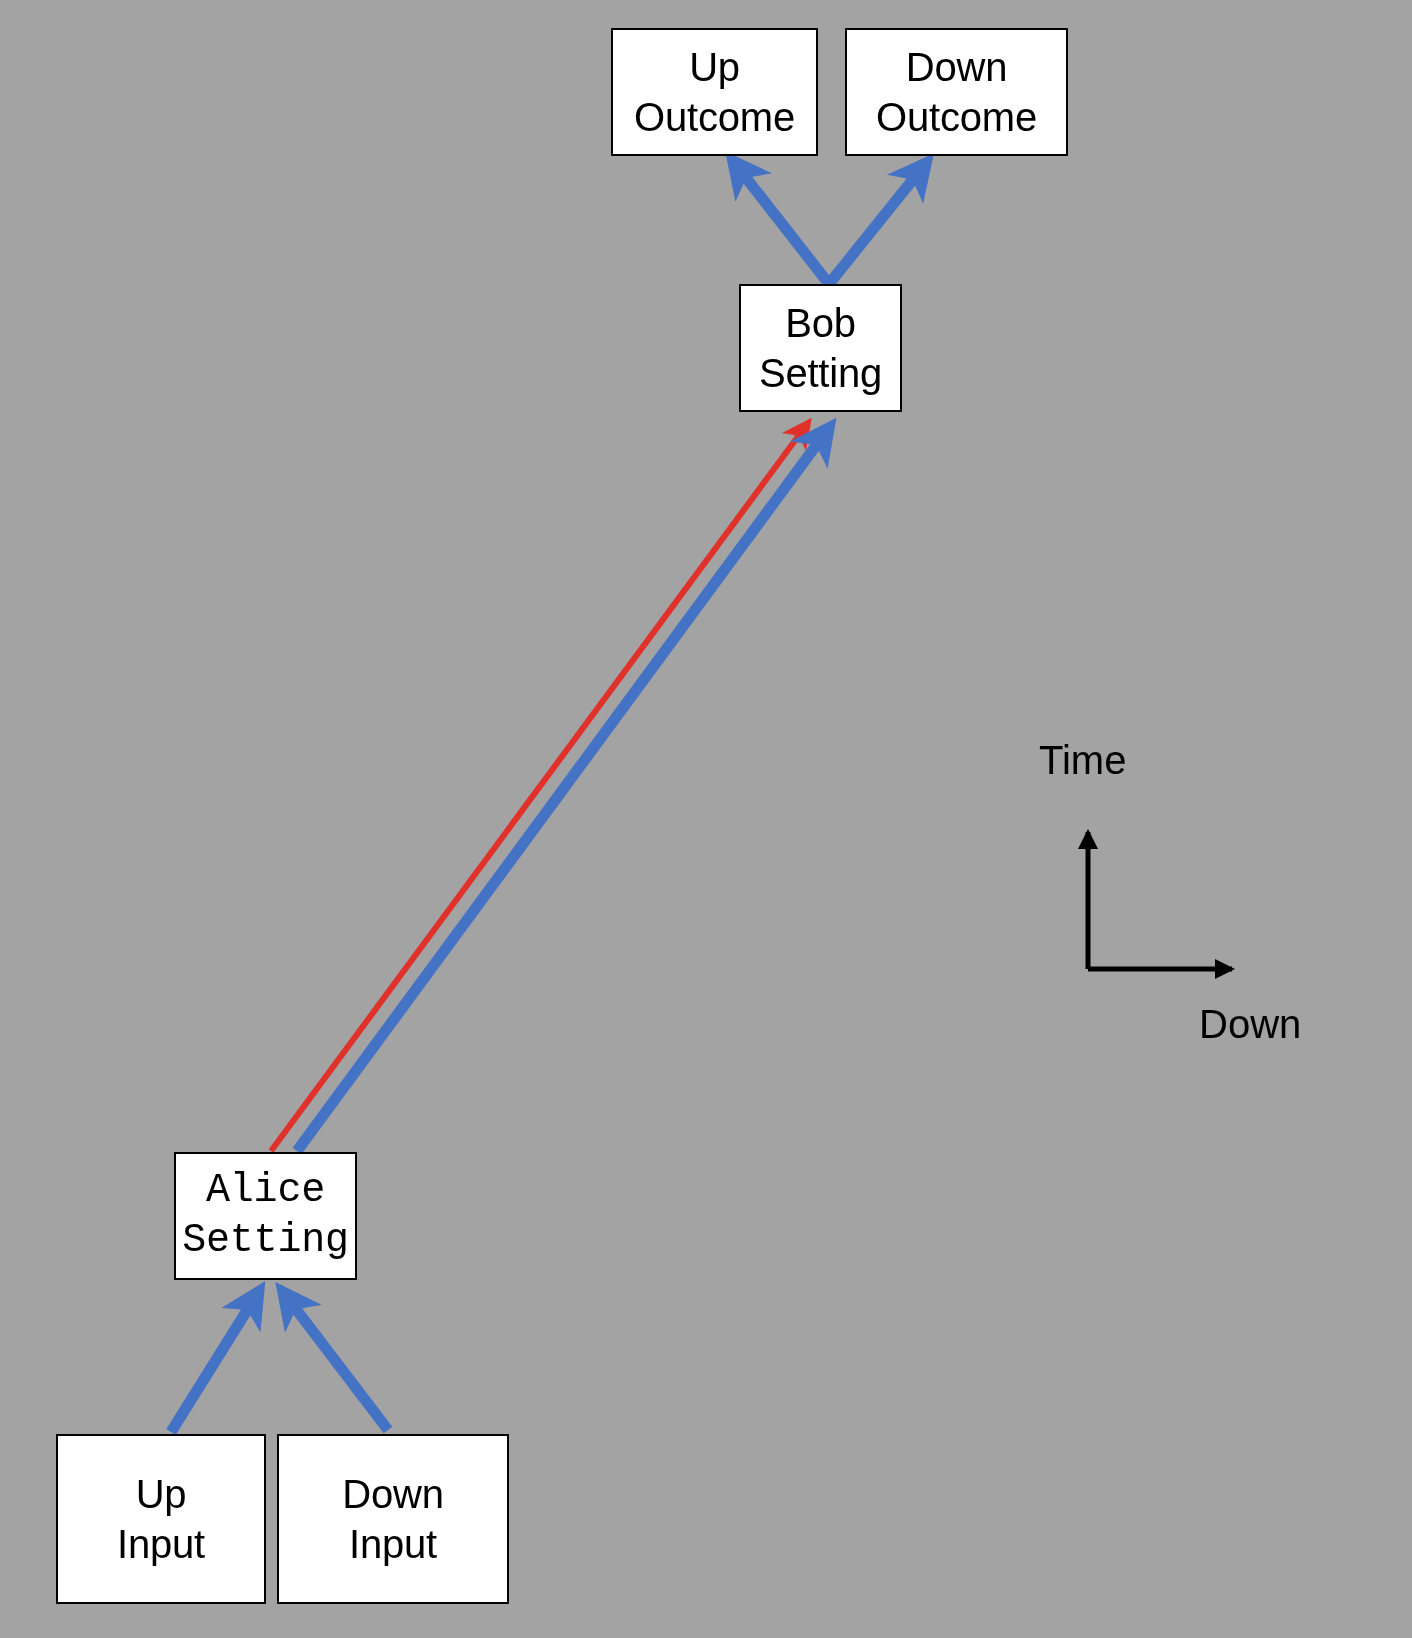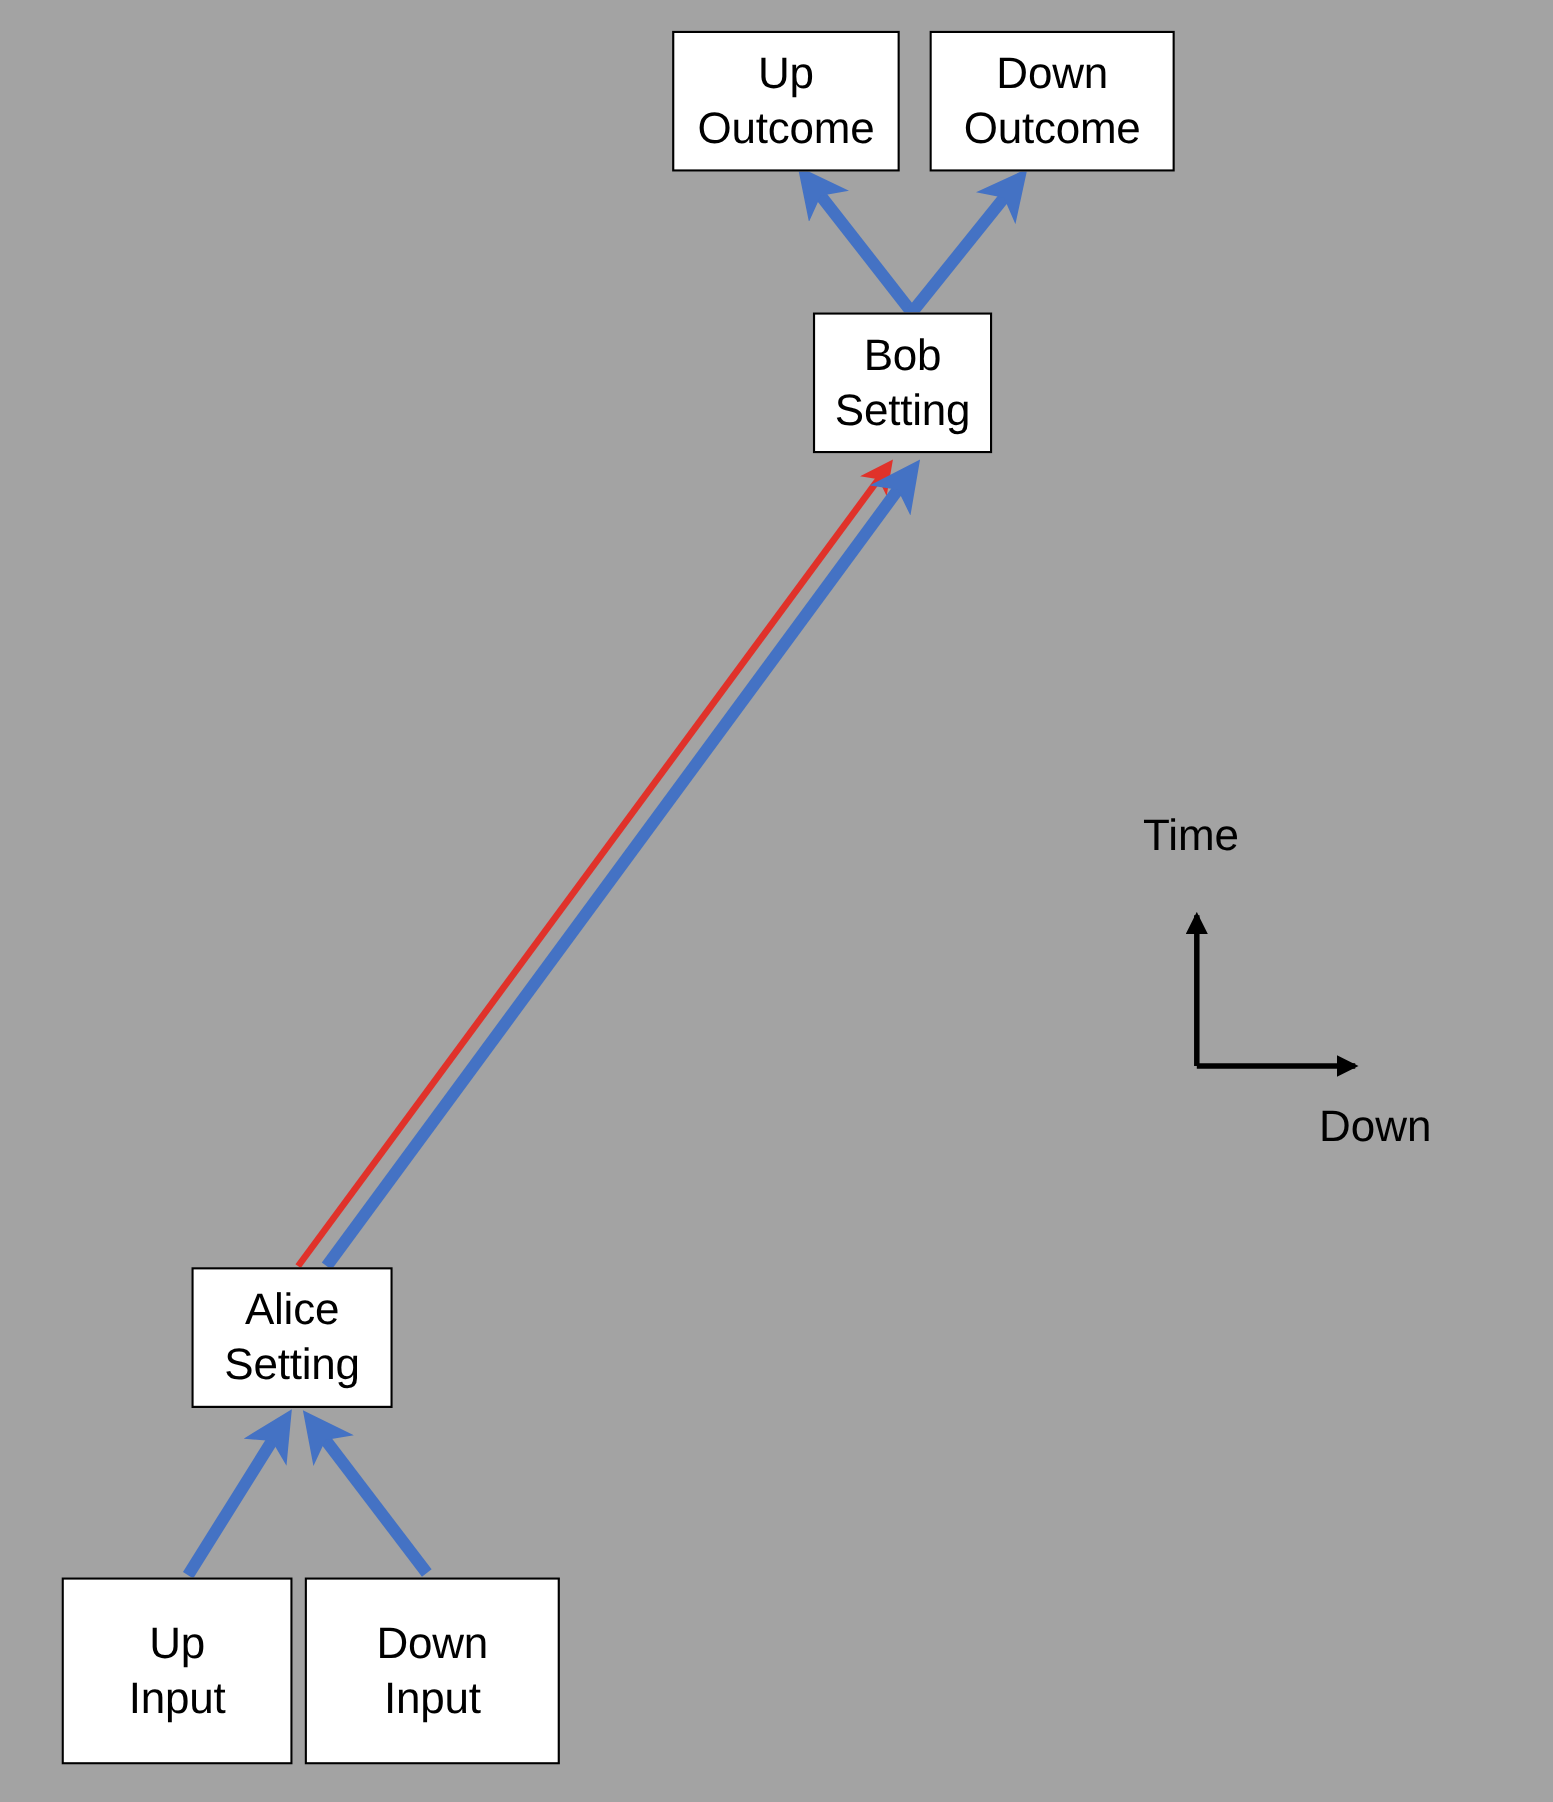--- a/index.html
+++ b/index.html
@@ -96,21 +96,21 @@
   <div class="node-box" style="left:845px; top:28px; width:223px; height:128px;">
     <span class="ln">Down</span>
     <span class="ln">Outcome</span>
   </div>
 
   <div class="node-box" style="left:739px; top:284px; width:163px; height:128px;">
     <span class="ln">Bob</span>
     <span class="ln">Setting</span>
   </div>
 
-  <div class="node-box" style="left:174px; top:1152px; width:183px; height:128px;">
+  <div class="node-box" style="left:174px; top:1152px; width:183px; height:128px;font-family:Liberation Mono, monospace;">
     <span class="ln">Alice</span>
     <span class="ln">Setting</span>
   </div>
 
   <div class="node-box" style="left:56px; top:1434px; width:210px; height:170px;">
     <span class="ln">Up</span>
     <span class="ln">Input</span>
   </div>
 
   <div class="node-box" style="left:277px; top:1434px; width:232px; height:170px;">

